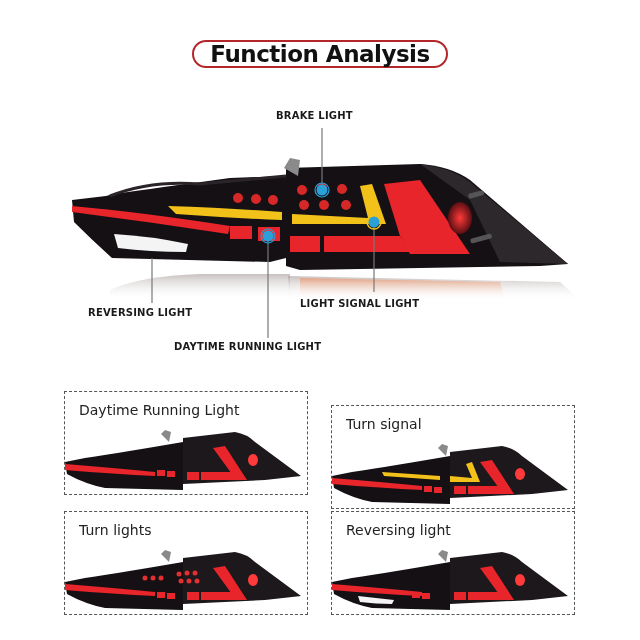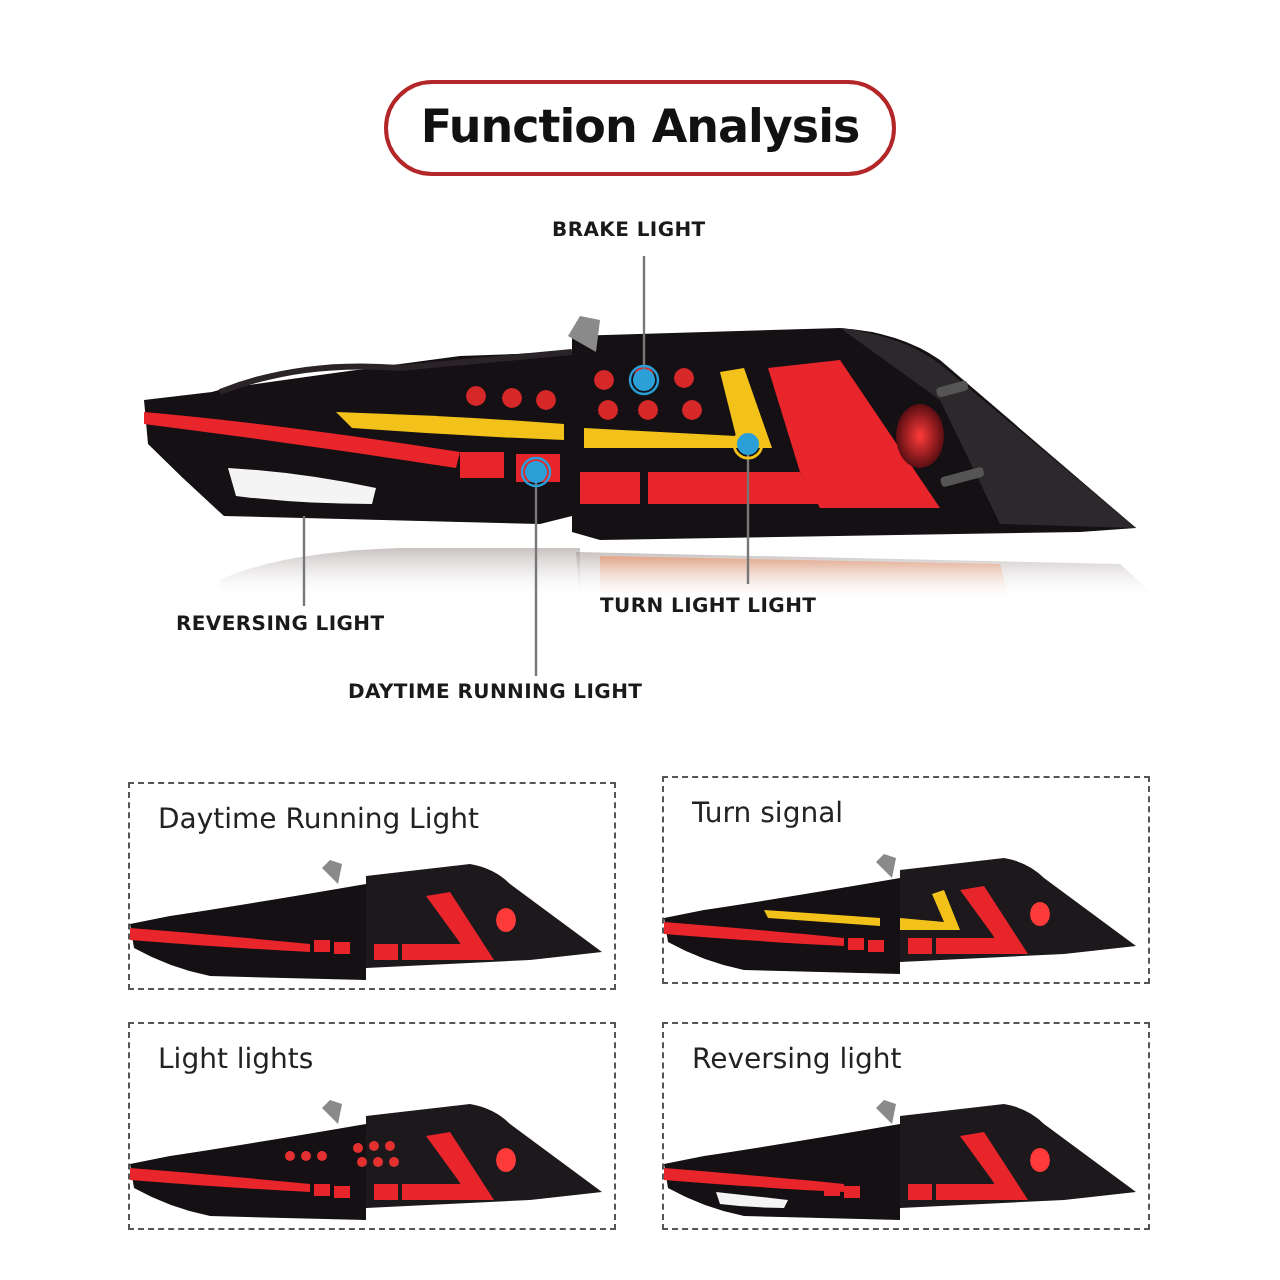--- a/index.html
+++ b/index.html
@@ -1,17 +1,17 @@
 <!DOCTYPE html>
 <html><head>
 <meta charset="utf-8">
 <style>
   html,body{margin:0;padding:0;background:#ffffff;}
   body{width:640px;height:640px;position:relative;overflow:hidden;font-family:"DejaVu Sans","Liberation Sans",sans-serif;}
-  .title-pill{position:absolute;left:192px;top:40px;width:256px;height:48px;border:2.5px solid #b3262a;border-radius:24px;box-sizing:border-box;display:flex;align-items:center;justify-content:center;}
+  .title-pill{position:absolute;left:192px;top:40px;width:256px;height:28px;border:2.5px solid #b3262a;border-radius:24px;box-sizing:border-box;display:flex;align-items:center;justify-content:center;}
   .title-pill span{font-family:"DejaVu Sans",sans-serif;font-weight:bold;font-size:23px;color:#111;letter-spacing:-0.5px;}
   .callout{position:absolute;font-family:"DejaVu Sans",sans-serif;font-weight:bold;font-size:10px;color:#1a1a1a;white-space:nowrap;letter-spacing:0.2px;}
   .main-light{position:absolute;left:0;top:0;}
   .panel{position:absolute;border:1.5px dashed #555;box-sizing:border-box;}
   .panel-label{position:absolute;left:14px;top:10px;font-family:"DejaVu Sans",sans-serif;font-size:14px;color:#222;}
   .panel svg{position:absolute;left:0;top:0;}
 </style>
 </head>
 <body>
 
@@ -86,59 +86,59 @@
   <circle cx="322" cy="190" r="5.5" fill="#2a9fd8" stroke="#f2c21a" stroke-width="0"></circle>
   <circle cx="322" cy="190" r="7" fill="none" stroke="#2a9fd8" stroke-width="1.2"></circle>
   <circle cx="268" cy="236" r="5.5" fill="#2a9fd8"></circle>
   <circle cx="268" cy="236" r="7" fill="none" stroke="#2a9fd8" stroke-width="1.2"></circle>
   <circle cx="374" cy="222" r="5.5" fill="#2a9fd8"></circle>
   <circle cx="374" cy="222" r="7" fill="none" stroke="#f2c21a" stroke-width="1.4"></circle>
 </svg>
 
 <div class="callout" style="left:276px;top:110px;">BRAKE LIGHT</div>
 <div class="callout" style="left:88px;top:307px;">REVERSING LIGHT</div>
-<div class="callout" style="left:300px;top:298px;">TURN LIGHT LIGHT</div>
+<div class="callout" style="left:300px;top:298px;">LIGHT SIGNAL LIGHT</div>
 <div class="callout" style="left:174px;top:341px;">DAYTIME RUNNING LIGHT</div>
 
 <div class="panel" style="left:64px;top:391px;width:244px;height:104px;">
   <div class="panel-label">Daytime Running Light</div>
   <svg width="244" height="104" viewBox="0 0 244 104">
     <path d="M0 70 L2 82 Q20 92 40 96 L118 98 L118 50 Q60 60 20 66 Z" fill="#141014"></path>
     <path d="M118 46 L170 40 Q182 42 190 50 L236 84 L200 88 L118 92 Z" fill="#1c181c"></path>
     <path d="M96 42 L100 38 L106 40 L104 50 Z" fill="#8a8a8a"></path>
     <path d="M0 72 Q50 76 90 80 L90 84 Q50 82 0 78 Z" fill="#e8252a"></path>
     <rect x="92" y="78" width="8" height="6" fill="#e8252a"></rect>
       <rect x="102" y="79" width="8" height="6" fill="#e8252a"></rect>
     <rect x="122" y="80" width="12" height="8" fill="#e8252a"></rect>
     <path d="M136 80 L170 80 L176 88 L136 88 Z" fill="#e8252a"></path>
     <path d="M148 56 L160 54 L182 88 L170 88 L164 78 Z" fill="#e8252a"></path>
     <ellipse cx="188" cy="68" rx="5" ry="6" fill="#ff3a3a"></ellipse>
   </svg>
 </div>
 
-<div class="panel" style="left:331px;top:388px;width:244px;height:104px;">
+<div class="panel" style="left:331px;top:405px;width:244px;height:104px;">
   <div class="panel-label">Turn signal</div>
   <svg width="244" height="104" viewBox="0 0 244 104">
     <path d="M0 70 L2 82 Q20 92 40 96 L118 98 L118 50 Q60 60 20 66 Z" fill="#141014"></path>
     <path d="M118 46 L170 40 Q182 42 190 50 L236 84 L200 88 L118 92 Z" fill="#1c181c"></path>
     <path d="M106 42 L110 38 L116 40 L114 50 Z" fill="#8a8a8a"></path>
     <path d="M0 72 Q50 76 90 80 L90 84 Q50 82 0 78 Z" fill="#e8252a"></path>
     <path d="M50 66 Q80 68 108 70 L108 74 Q80 72 52 70 Z" fill="#f2c21a"></path>
     <path d="M118 70 L140 72 L134 58 L140 56 L148 76 L118 76 Z" fill="#f2c21a"></path>
     <rect x="92" y="80" width="8" height="6" fill="#e8252a"></rect>
       <rect x="102" y="81" width="8" height="6" fill="#e8252a"></rect>
     <rect x="122" y="80" width="12" height="8" fill="#e8252a"></rect>
     <path d="M136 80 L170 80 L176 88 L136 88 Z" fill="#e8252a"></path>
     <path d="M148 56 L160 54 L182 88 L170 88 L164 78 Z" fill="#e8252a"></path>
     <ellipse cx="188" cy="68" rx="5" ry="6" fill="#ff3a3a"></ellipse>
   </svg>
 </div>
 
 <div class="panel" style="left:64px;top:511px;width:244px;height:104px;">
-  <div class="panel-label">Light lights</div>
+  <div class="panel-label">Turn lights</div>
   <svg width="244" height="104" viewBox="0 0 244 104">
     <path d="M0 70 L2 82 Q20 92 40 96 L118 98 L118 50 Q60 60 20 66 Z" fill="#141014"></path>
     <path d="M118 46 L170 40 Q182 42 190 50 L236 84 L200 88 L118 92 Z" fill="#1c181c"></path>
     <path d="M96 42 L100 38 L106 40 L104 50 Z" fill="#8a8a8a"></path>
     <path d="M0 72 Q50 76 90 80 L90 84 Q50 82 0 78 Z" fill="#e8252a"></path>
     <g fill="#e23030">
         <circle cx="80" cy="66" r="2.5"></circle>
         <circle cx="88" cy="66" r="2.5"></circle>
         <circle cx="96" cy="66" r="2.5"></circle>
     <circle cx="114" cy="62" r="2.5"></circle>

